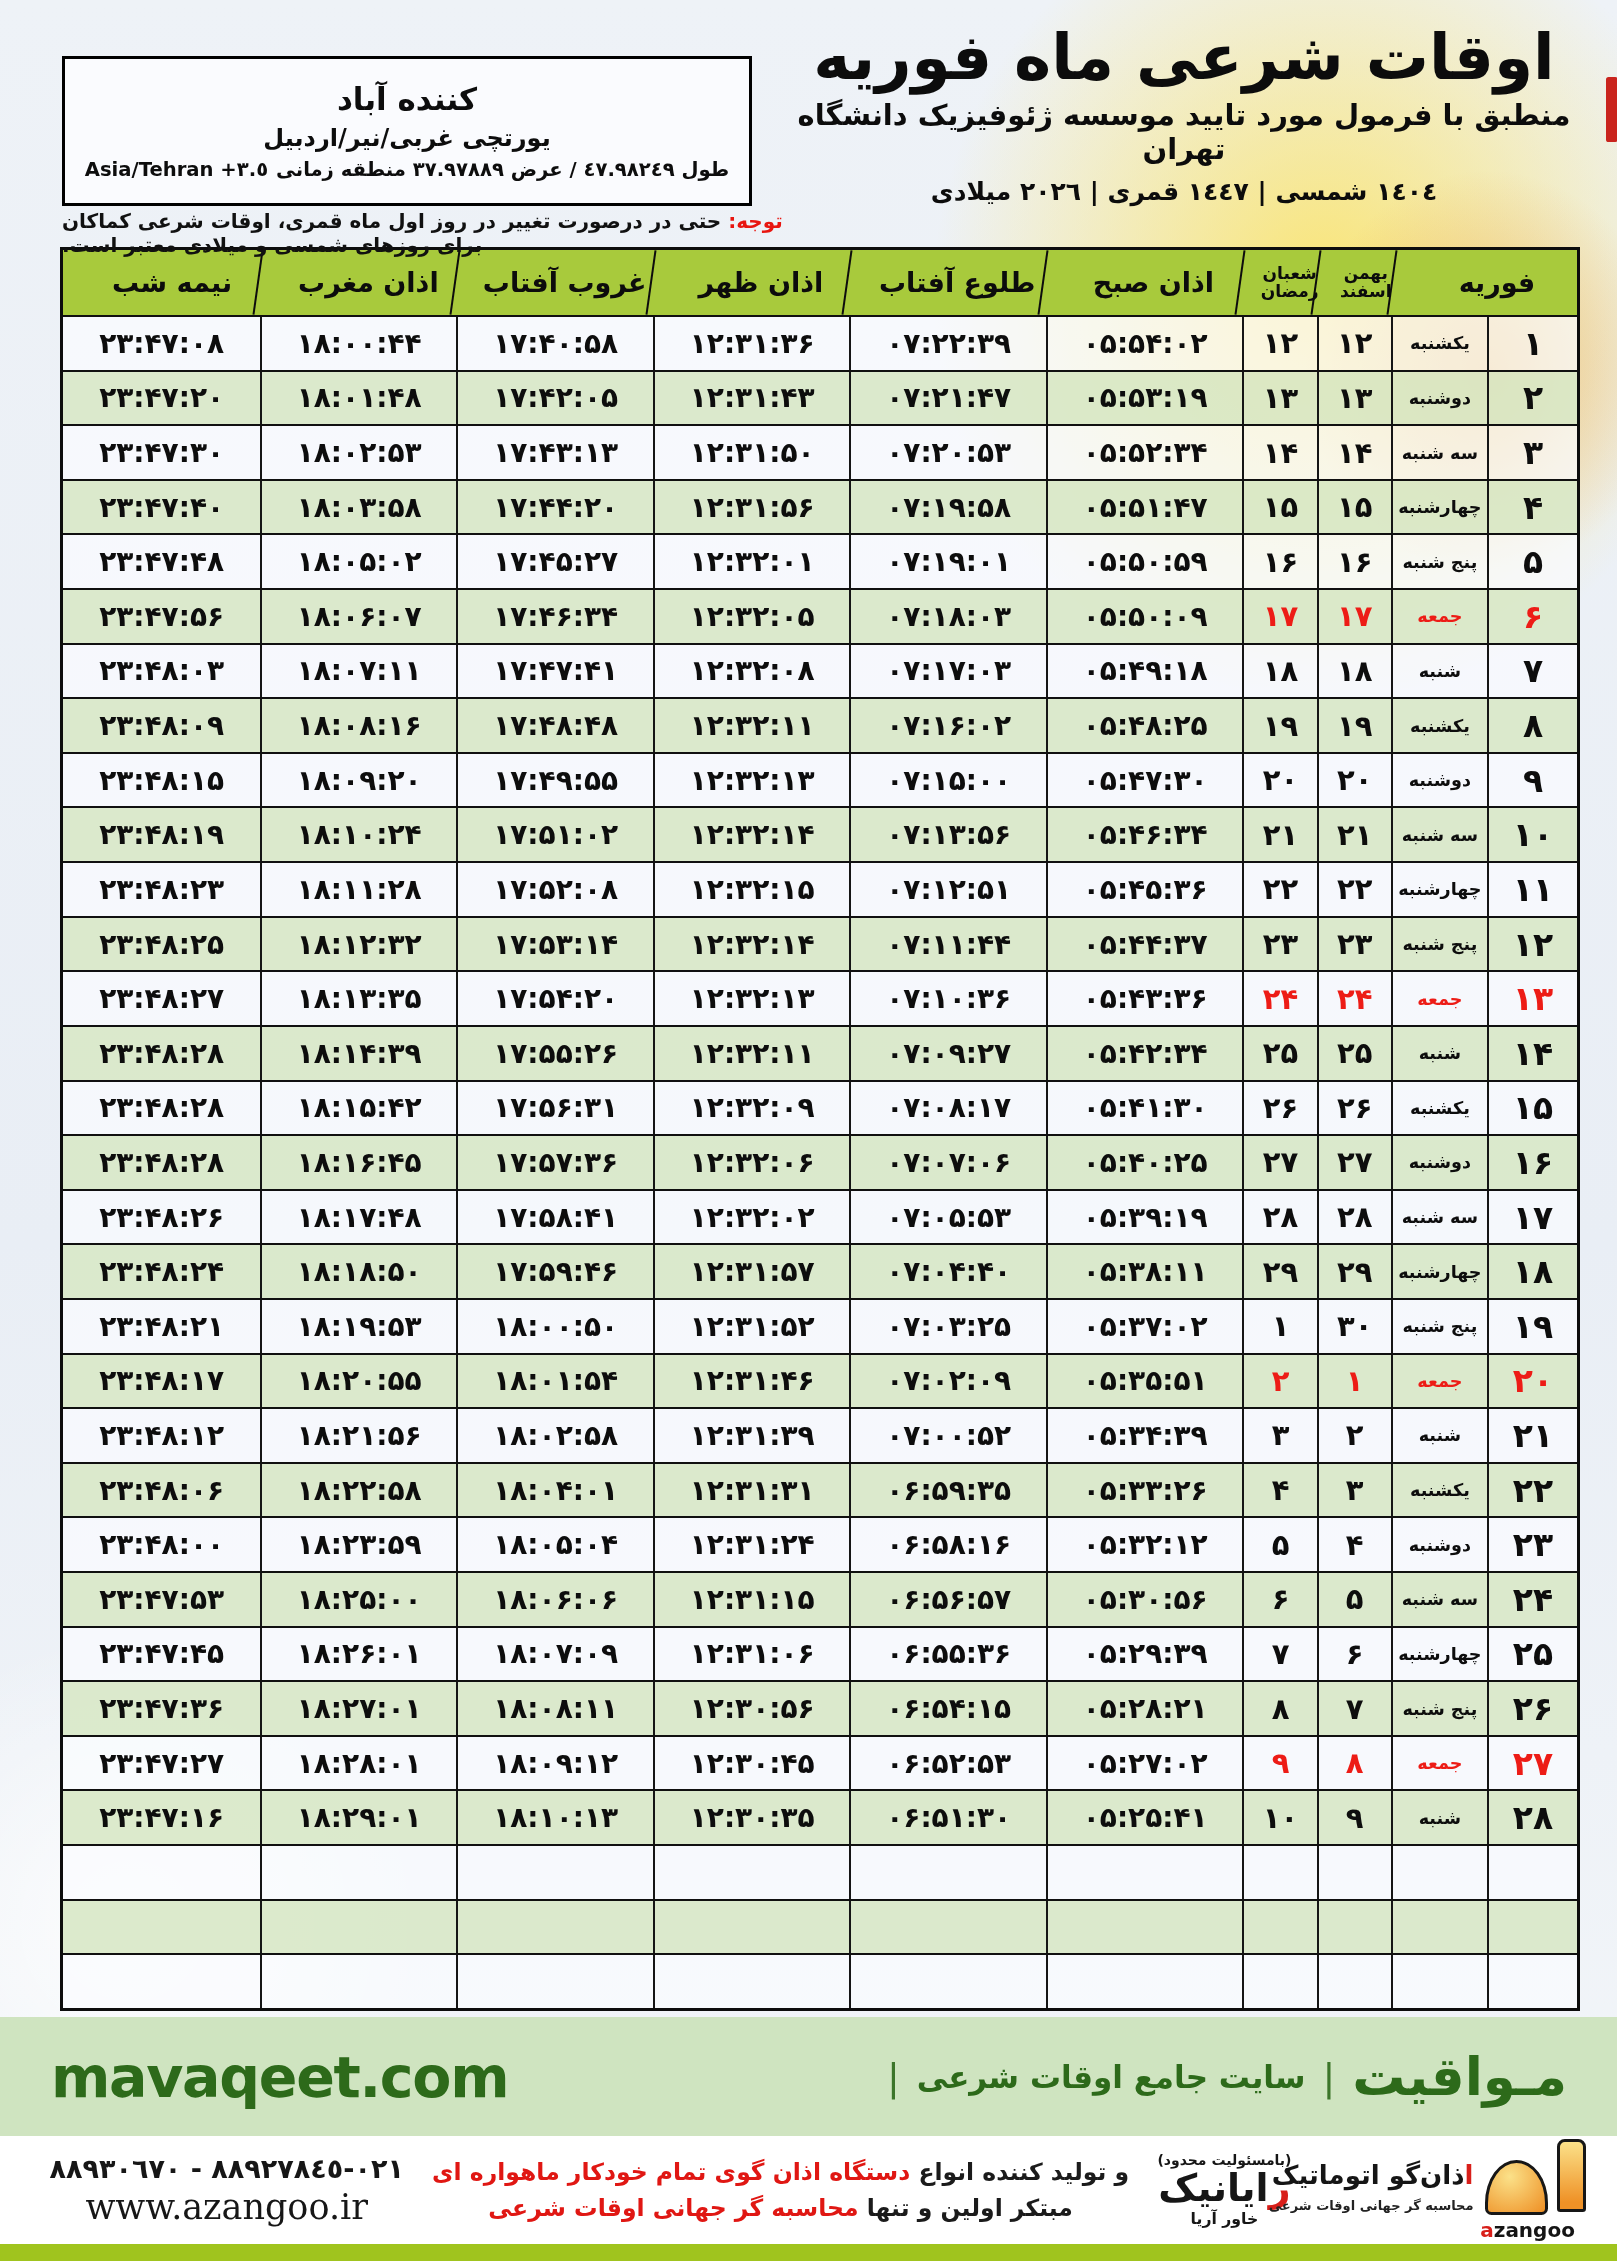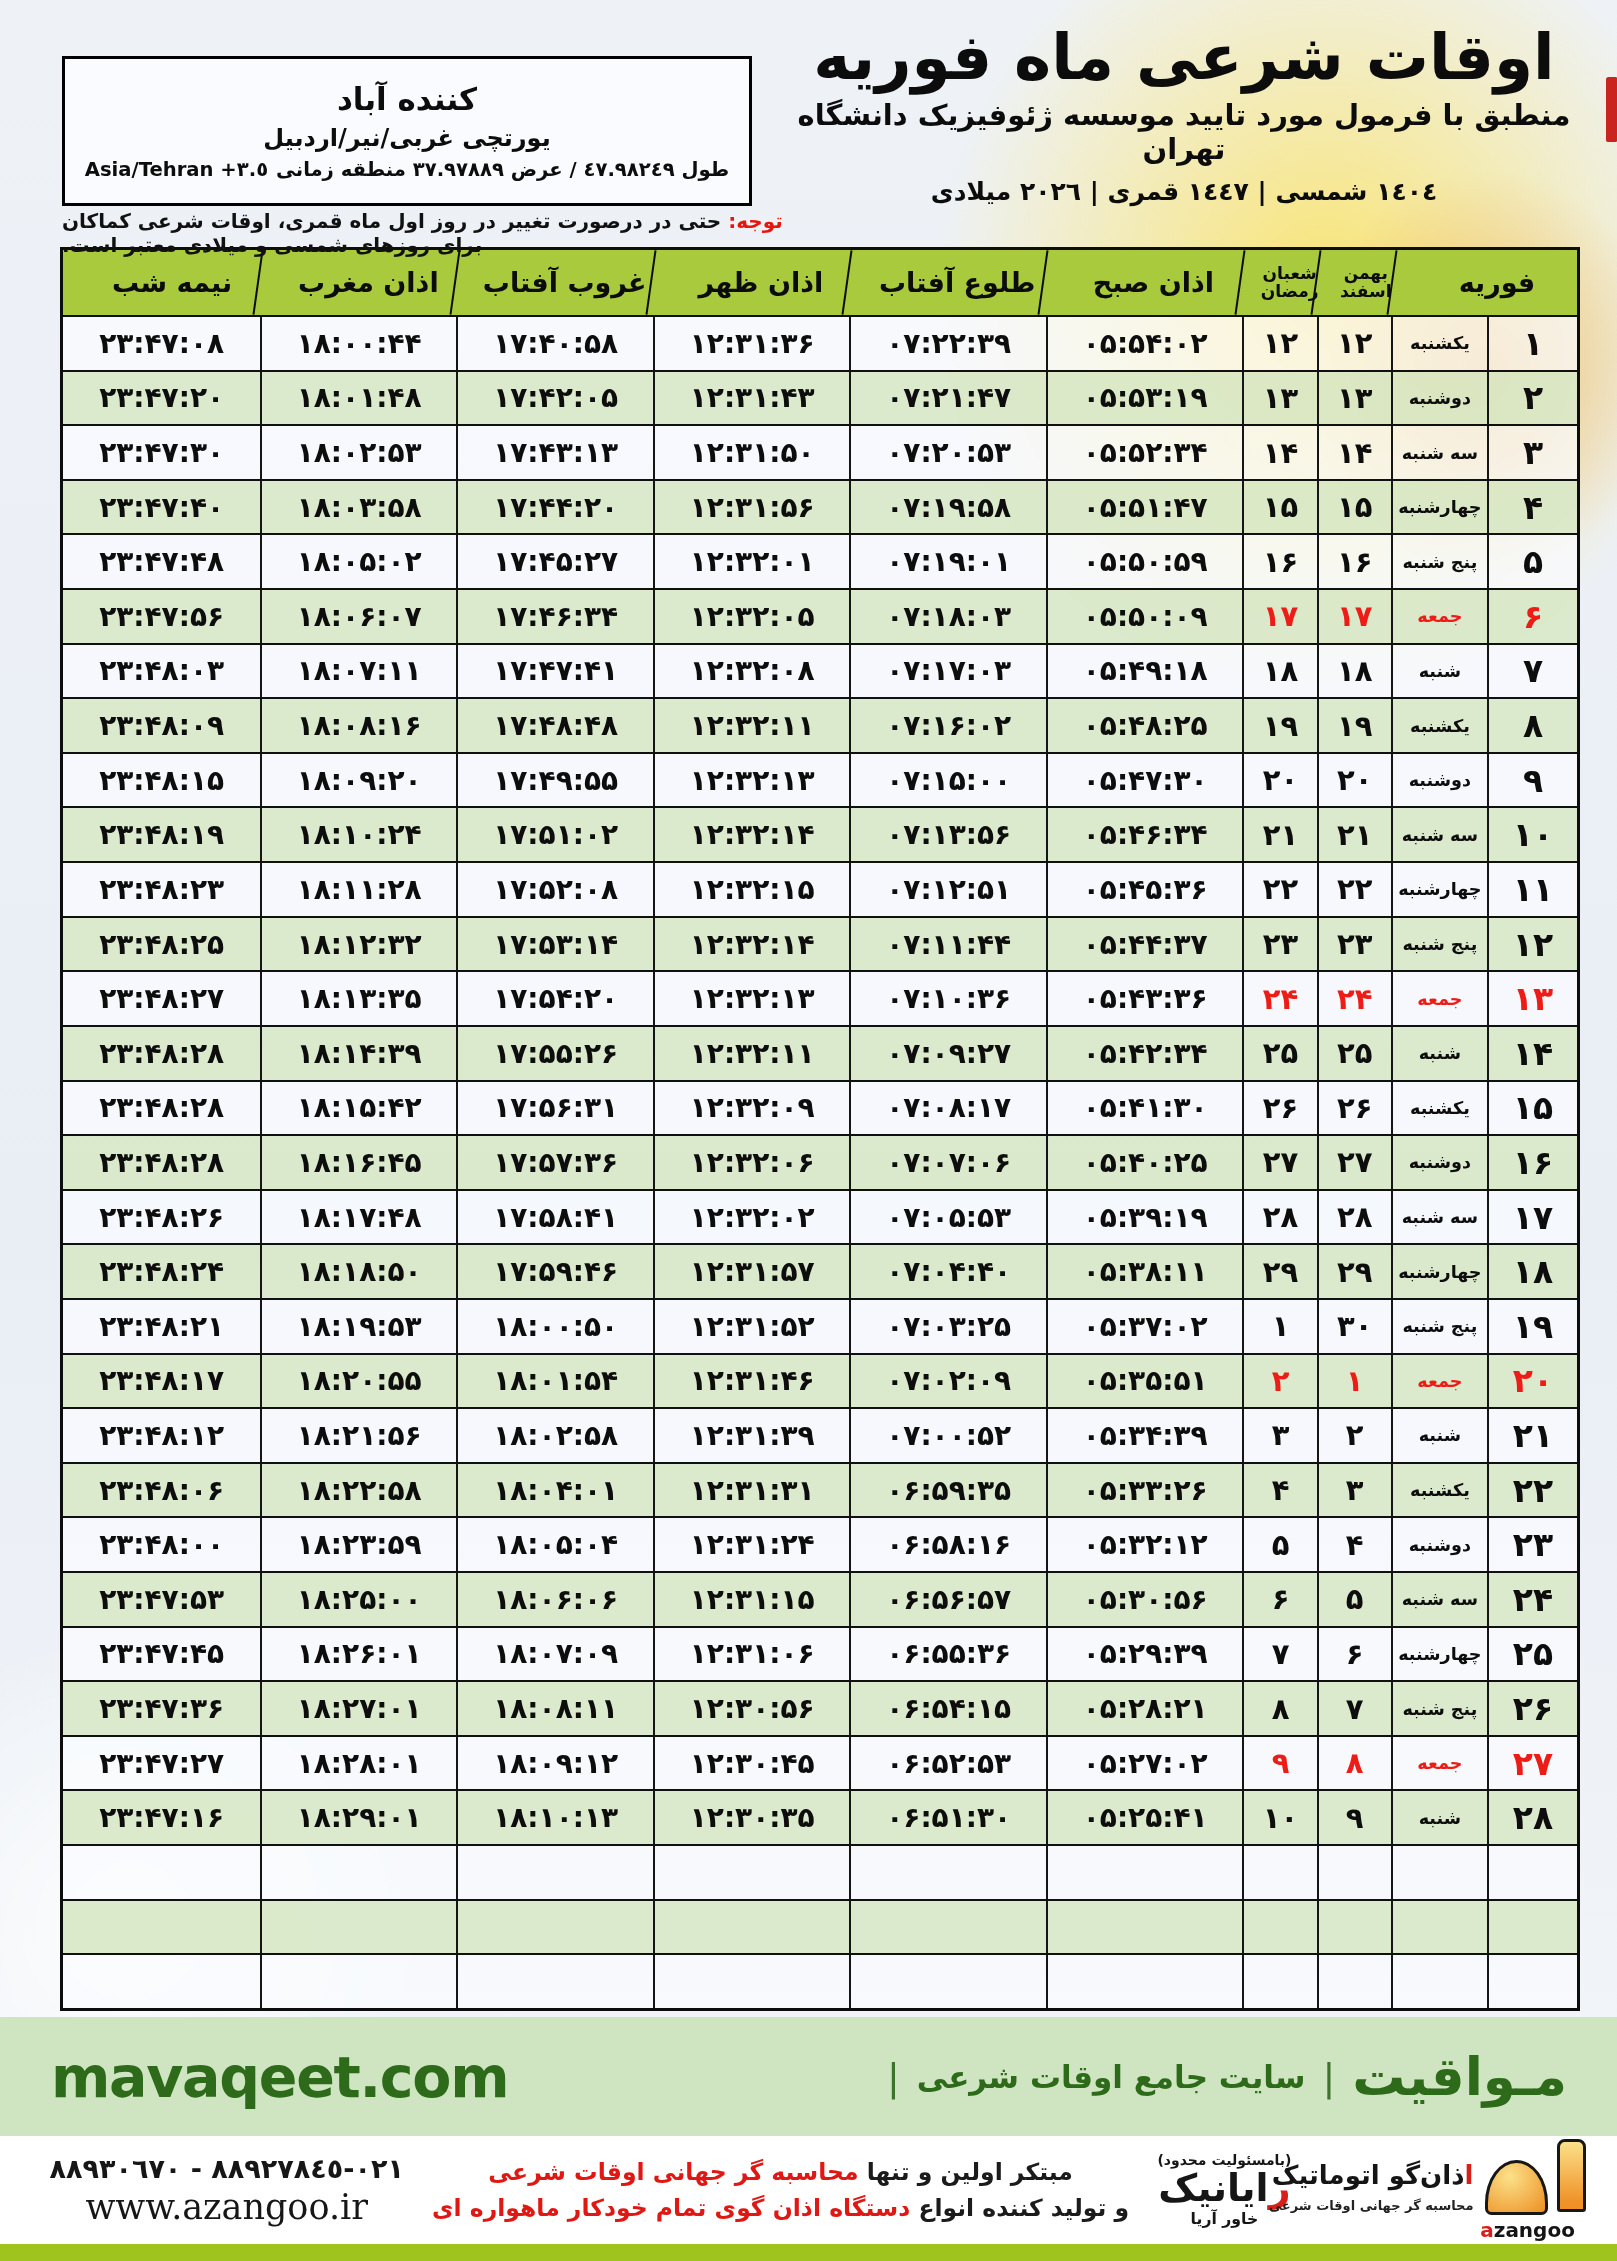--- a/index.html
+++ b/index.html
@@ -530,22 +530,22 @@
       <div class="az-latin"><span class="red">a</span><span>zangoo</span></div>
       <div class="az-name"><span class="red">ا</span><span>ذان‌گو اتوماتیک</span></div>
       <div class="az-tag">محاسبه گر جهانی اوقات شرعی</div>
     </div>
     <div class="ray-logo">
       <div class="ray-note">(بامسئولیت محدود)</div>
       <div class="ray-name"><span class="red">ر</span><span>ایانیک</span></div>
       <div class="ray-sub">خاور آریا</div>
     </div>
     <div class="red-lines">
+      <div><span>و تولید کننده انواع</span> <span class="red">دستگاه اذان گوی تمام خودکار ماهواره ای</span></div>
       <div><span>مبتکر اولین و تنها</span> <span class="red">محاسبه گر جهانی اوقات شرعی</span></div>
-      <div><span>و تولید کننده انواع</span> <span class="red">دستگاه اذان گوی تمام خودکار ماهواره ای</span></div>
     </div>
     <div class="contact">
       <div class="phones">٠٢١-٨٨٩٢٧٨٤٥ - ٨٨٩٣٠٦٧٠</div>
       <div class="website">www.azangoo.ir</div>
     </div>
   </div>
 
   <div class="bottom-bar"></div>
 </div>
 

